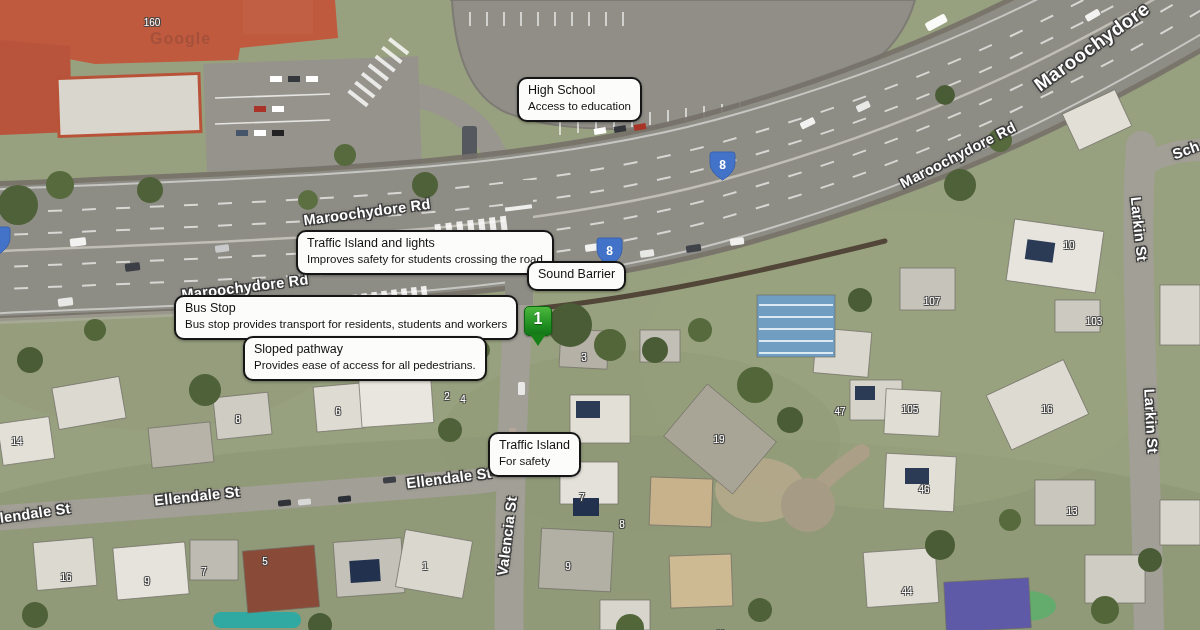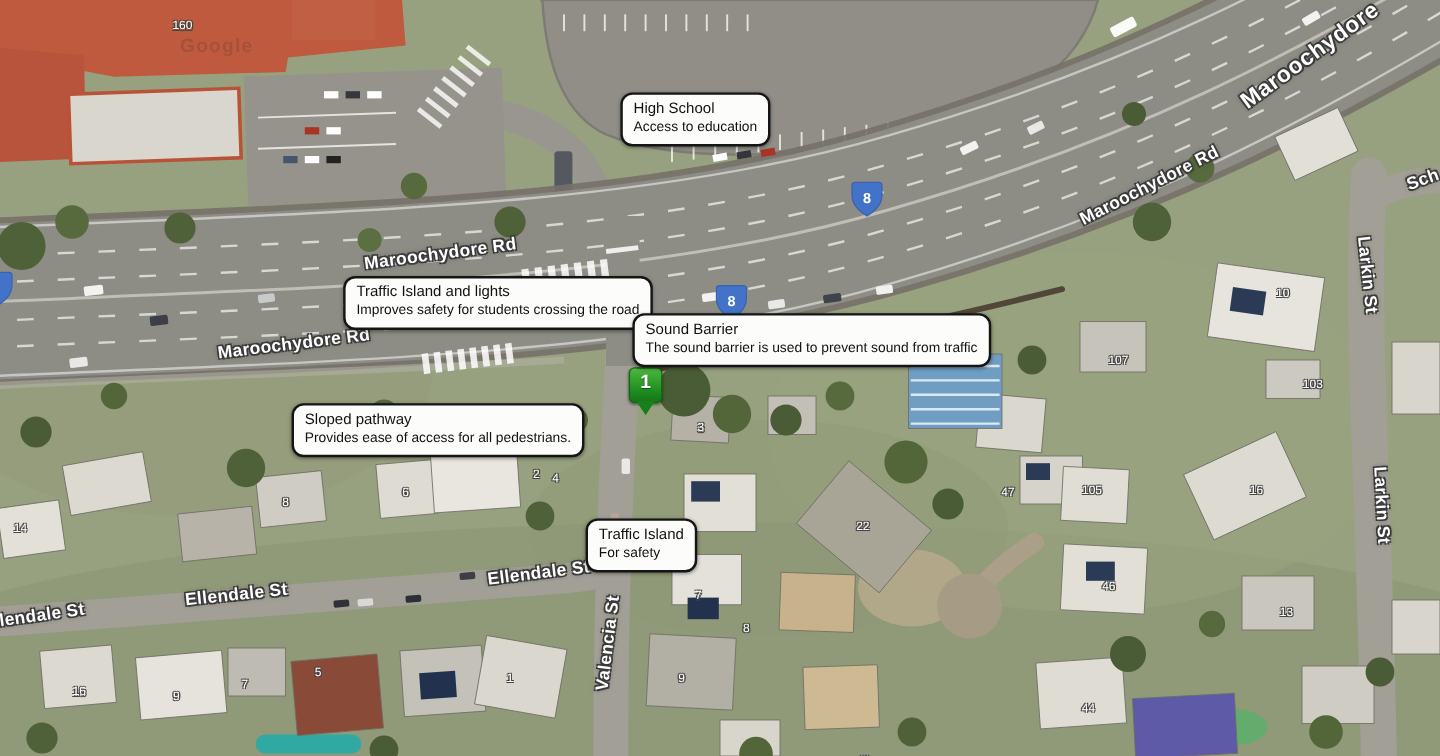--- a/index.html
+++ b/index.html
@@ -271,21 +271,21 @@
 
   <div class="watermark">Google</div>
 
   <div class="house-num" style="left:152px;top:22px">160</div>
   <div class="house-num" style="left:17px;top:441px">14</div>
   <div class="house-num" style="left:238px;top:419px">8</div>
   <div class="house-num" style="left:338px;top:411px">6</div>
   <div class="house-num" style="left:447px;top:396px">2</div>
   <div class="house-num" style="left:463px;top:399px">4</div>
   <div class="house-num" style="left:584px;top:357px">3</div>
-  <div class="house-num" style="left:719px;top:439px">22</div>
+  <div class="house-num" style="left:719px;top:439px">19</div>
   <div class="house-num" style="left:840px;top:411px">47</div>
   <div class="house-num" style="left:910px;top:409px">105</div>
   <div class="house-num" style="left:932px;top:301px">107</div>
   <div class="house-num" style="left:1094px;top:321px">103</div>
   <div class="house-num" style="left:1069px;top:245px">10</div>
   <div class="house-num" style="left:1047px;top:409px">16</div>
   <div class="house-num" style="left:924px;top:489px">46</div>
   <div class="house-num" style="left:1072px;top:511px">13</div>
   <div class="house-num" style="left:582px;top:497px">7</div>
   <div class="house-num" style="left:622px;top:524px">8</div>
@@ -331,27 +331,30 @@
   <div class="marker">
     <div class="box"></div>
     <div class="tip"></div>
     <div class="num">1</div>
   </div>
 
   <div class="callout" style="left:517px;top:77px">
     <div class="t">High School</div>
     <div class="d">Access to education</div>
   </div>
-  <div class="callout" style="left:286px;top:230px">
+  <div class="callout" style="left:296px;top:230px">
     <div class="t">Traffic Island and lights</div>
     <div class="d">Improves safety for students crossing the road</div>
   </div>
   <div class="callout" style="left:527px;top:261px">
     <div class="t">Sound Barrier</div>
-    <div class="d">The sound barrier is used to prevent sound from traffic</div>
+  </div>
+  <div class="callout" style="left:174px;top:295px">
+    <div class="t">Bus Stop</div>
+    <div class="d">Bus stop provides transport for residents, students and workers</div>
   </div>
   <div class="callout" style="left:488px;top:432px">
     <div class="t">Traffic Island</div>
     <div class="d">For safety</div>
   </div>
   <div class="callout" style="left:243px;top:336px">
     <div class="t">Sloped pathway</div>
     <div class="d">Provides ease of access for all pedestrians.</div>
   </div>
 

